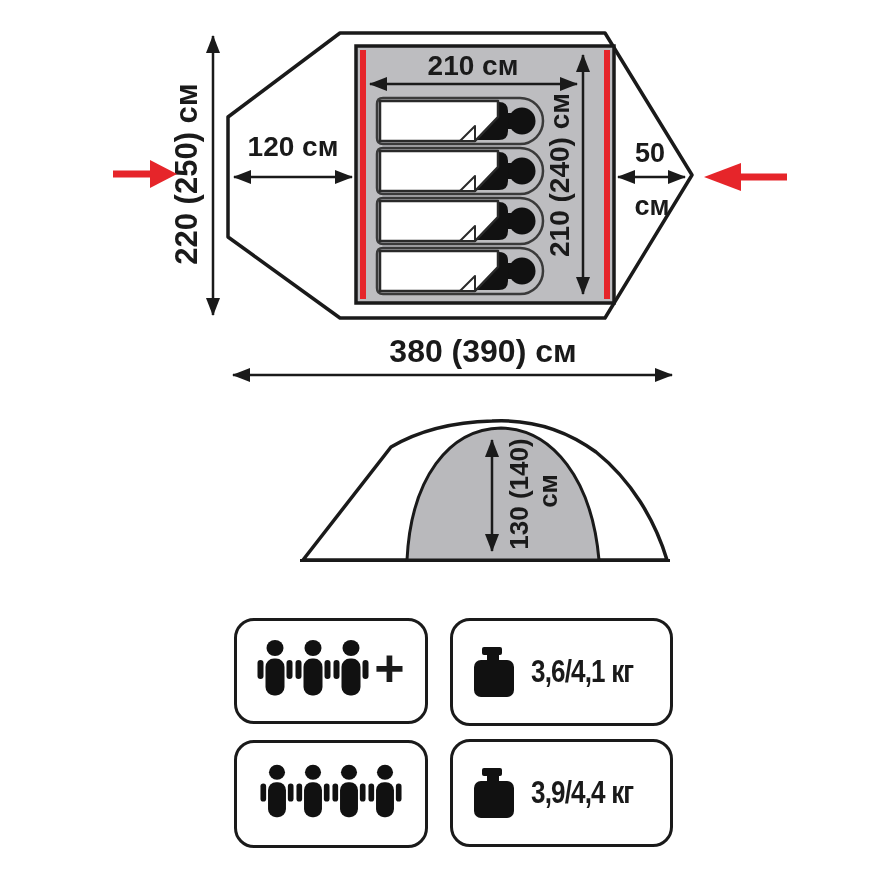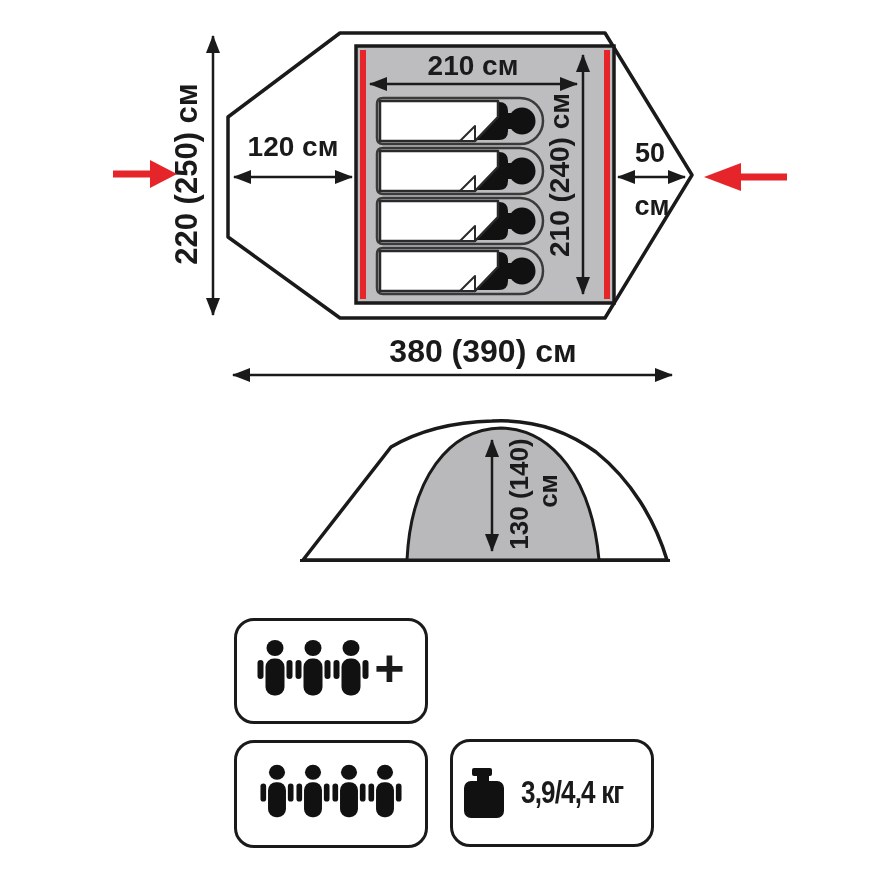--- a/index.html
+++ b/index.html
@@ -158,20 +158,28 @@
       <svg class="person-svg" width="36" height="62" viewBox="0 0 36 62">
         <ellipse cx="18" cy="8" rx="8.5" ry="8" fill="#111"></ellipse>
         <rect x="8.5" y="18.5" width="19" height="37" rx="8.5" fill="#111"></rect>
         <rect x="0.5" y="20" width="6" height="19" rx="3" fill="#111"></rect>
         <rect x="29.5" y="20" width="6" height="19" rx="3" fill="#111"></rect>
       </svg>
       <span class="plus-label">+</span>
     </div>
   </div>
 
+  <div class="spec-box" style="left:450px; top:618px; width:223px; height:108px;">
+    <svg class="weight-svg" width="46" height="52" viewBox="0 0 46 52">
+      <rect x="11" y="1" width="20" height="8" rx="2" fill="#111"></rect>
+      <rect x="16" y="6" width="12" height="11" rx="1" fill="#111"></rect>
+      <rect x="3" y="14" width="40" height="37" rx="7" fill="#111"></rect>
+    </svg>
+    <span class="wt-label">3,6/4,1 кг</span>
+  </div>
 
   <div class="spec-box" style="left:234px; top:740px; width:194px; height:108px;">
     <div class="persons">
       <svg class="person-svg" width="34" height="62" viewBox="0 0 36 62">
         <ellipse cx="18" cy="8" rx="8.5" ry="8" fill="#111"></ellipse>
         <rect x="8.5" y="18.5" width="19" height="37" rx="8.5" fill="#111"></rect>
         <rect x="0.5" y="20" width="6" height="19" rx="3" fill="#111"></rect>
         <rect x="29.5" y="20" width="6" height="19" rx="3" fill="#111"></rect>
       </svg>
       <svg class="person-svg" width="34" height="62" viewBox="0 0 36 62">
@@ -188,21 +196,21 @@
       </svg>
       <svg class="person-svg" width="34" height="62" viewBox="0 0 36 62">
         <ellipse cx="18" cy="8" rx="8.5" ry="8" fill="#111"></ellipse>
         <rect x="8.5" y="18.5" width="19" height="37" rx="8.5" fill="#111"></rect>
         <rect x="0.5" y="20" width="6" height="19" rx="3" fill="#111"></rect>
         <rect x="29.5" y="20" width="6" height="19" rx="3" fill="#111"></rect>
       </svg>
     </div>
   </div>
 
-  <div class="spec-box" style="left:450px; top:739px; width:204px; height:108px;">
+  <div class="spec-box" style="left:450px; top:739px; width:223px; height:108px;">
     <svg class="weight-svg" width="46" height="52" viewBox="0 0 46 52">
       <rect x="11" y="1" width="20" height="8" rx="2" fill="#111"></rect>
       <rect x="16" y="6" width="12" height="11" rx="1" fill="#111"></rect>
       <rect x="3" y="14" width="40" height="37" rx="7" fill="#111"></rect>
     </svg>
     <span class="wt-label">3,9/4,4 кг</span>
   </div>
 
 </div>
 

